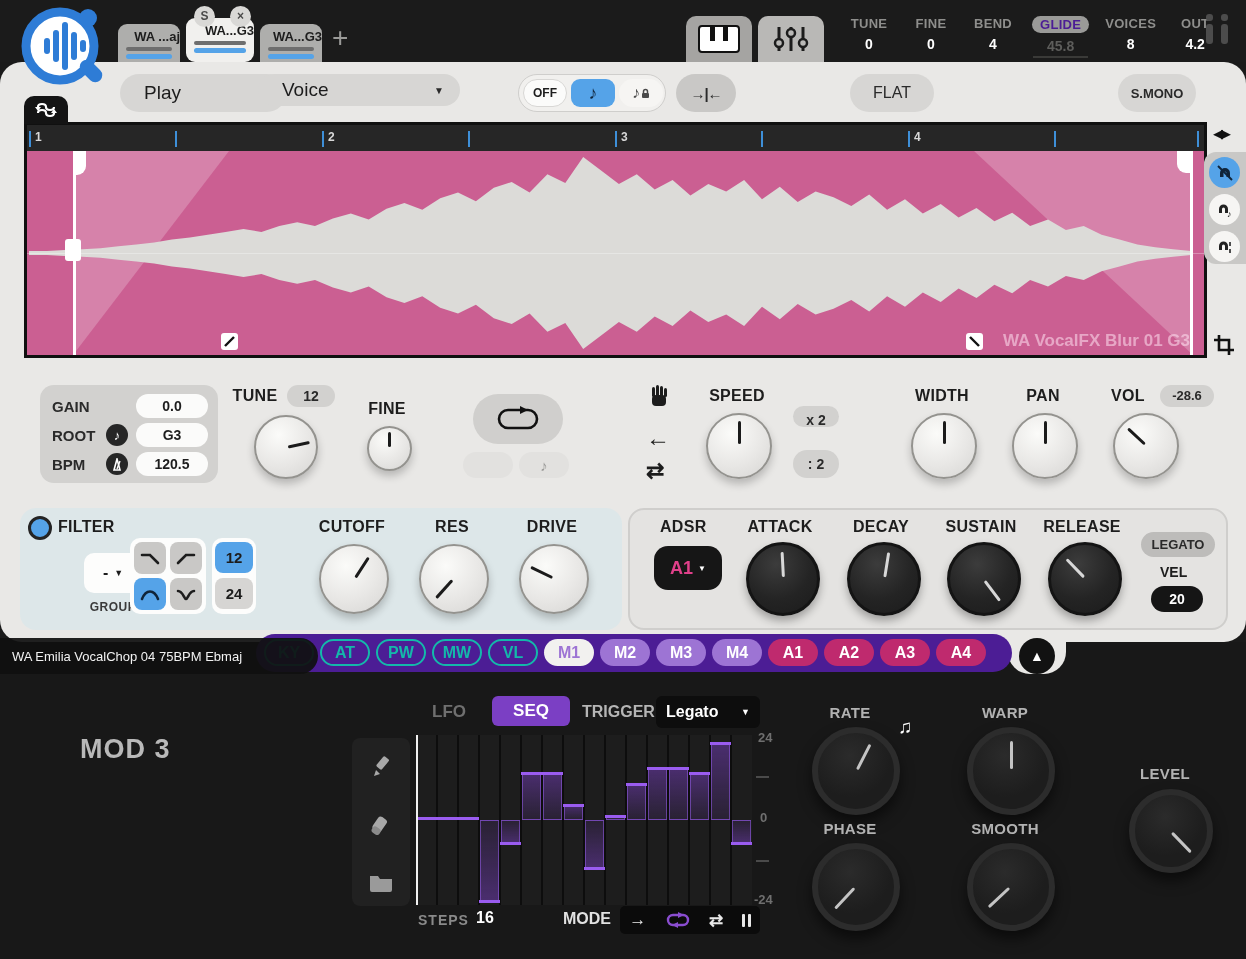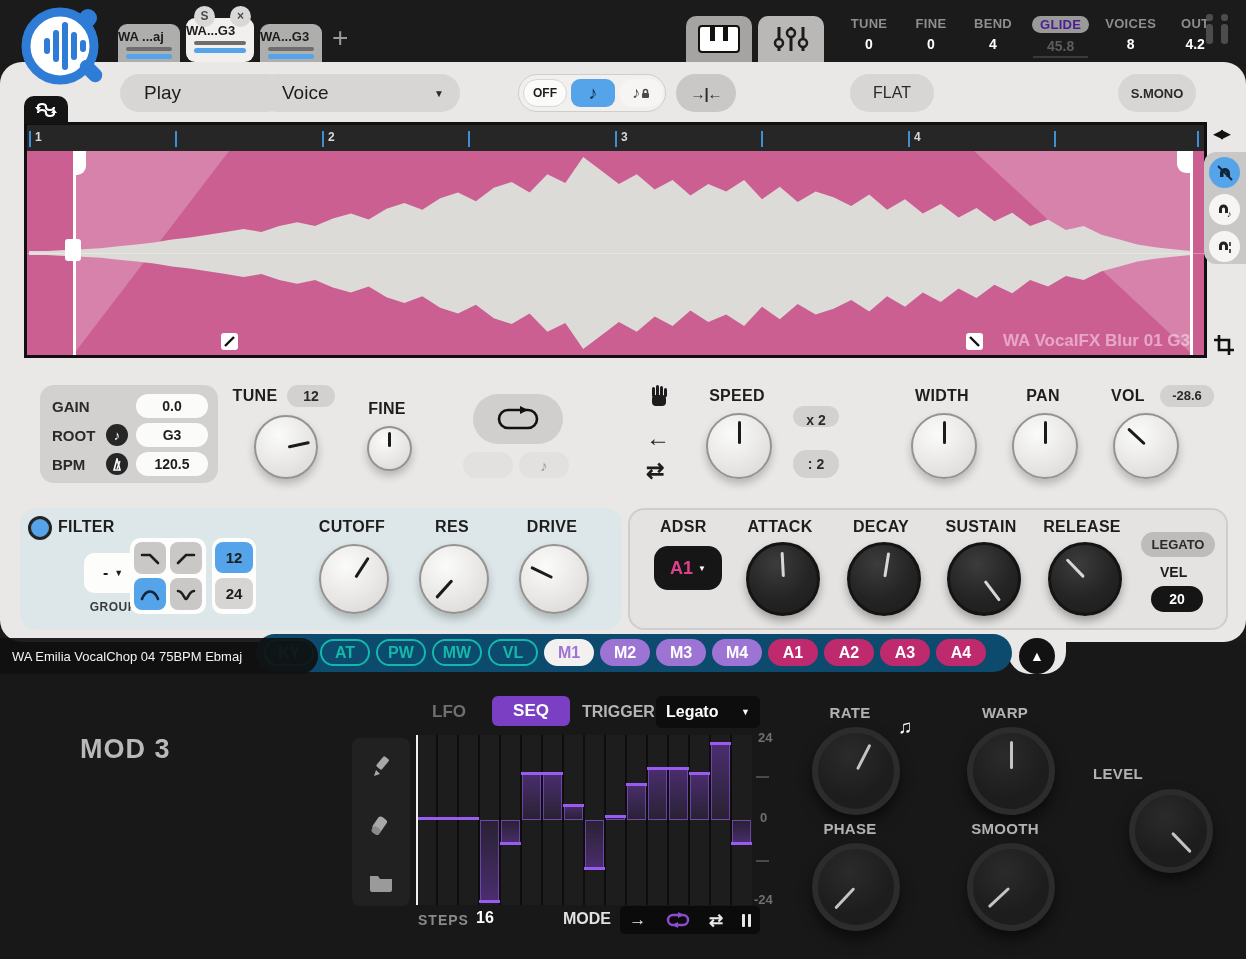--- a/index.html
+++ b/index.html
@@ -1,20 +1,20 @@
 <!DOCTYPE html>
 <html><head>
 <meta charset="utf-8">
 <style>
   html,body{margin:0;padding:0;background:#0e0e0e}
   #root{position:relative;width:1246px;height:959px;background:#1a1a1a;overflow:hidden;
         font-family:"Liberation Sans",sans-serif;-webkit-font-smoothing:antialiased}
   .abs{position:absolute}
   
-  .tab{position:absolute;border-radius:9px 9px 0 0;text-align:left}
+  .tab{position:absolute;border-radius:9px 9px 0 0;text-align:right}
   .tab .tlabel{font-size:13px;font-weight:bold;color:#1d1d1d;margin-top:5px}
   .tab .bar1{height:4px;background:#6e6e6e;border-radius:2px;margin:3px 8px 0}
   .tab .bar2{height:5px;background:#55a3e8;border-radius:3px;margin:3px 8px 0}
   .circbtn{position:absolute;width:21px;height:21px;border-radius:50%;background:#d9d8d6;
            color:#4a4a4a;font-size:12px;font-weight:bold;line-height:21px;text-align:center;z-index:6}
   .param{display:flex;flex-direction:column;align-items:center;min-width:46px}
   .param .plabel{font-size:13px;font-weight:bold;color:#8e8e8c;letter-spacing:.3px}
   .param .plabel.pillmode{background:#9a9a98;color:#4c1d95;border-radius:9px;padding:1px 8px}
   .param .pvalue{font-size:14px;font-weight:bold;color:#fff;margin-top:5px}
   .param .pvalue.dim{color:#5d5d5b;border-bottom:2px solid #3a3a38;padding:0 14px 2px}
@@ -62,21 +62,21 @@
         font-size:14px;font-weight:bold;color:#1d1d1d;display:flex;align-items:center;justify-content:center}
   
   #filtersec{position:absolute;left:20px;top:508px;width:602px;height:122px;background:#dde7e9;border-radius:16px}
   #adsrsec{position:absolute;left:628px;top:508px;width:600px;height:122px;background:#e4e3e1;border-radius:16px;border:2px solid #cfcecc;box-sizing:border-box}
   .fbtn{position:absolute;width:32px;height:32px;border-radius:8px;background:#c9c8c6;display:flex;align-items:center;justify-content:center}
   .fbtn.sel{background:#55a3e8}
   .slopebtn{position:absolute;left:3px;width:38px;height:31px;border-radius:8px;background:#d6d5d3;
             font-size:15px;font-weight:bold;color:#1d1d1d;display:flex;align-items:center;justify-content:center}
   .slopebtn.sel{background:#55a3e8}
   
-  #badgetray{position:absolute;left:256px;top:634px;width:756px;height:38px;background:#0c4a6e;border-radius:19px;z-index:3}
+  #badgetray{position:absolute;left:256px;top:634px;width:756px;height:38px;background:#4c1d95;border-radius:19px;z-index:3}
   .badges{position:absolute;left:8px;top:5px;display:flex;gap:6px}
   .badge{height:27px;min-width:50px;border-radius:14px;display:flex;align-items:center;justify-content:center;
          font-size:16px;font-weight:bold;box-sizing:border-box}
   .badge.teal{border:2.5px solid #14b8aa;color:#14b8aa;background:transparent}
   .badge.purple{background:#9d74d4;color:#fff}
   .badge.purple-active{background:#f2f1ef;color:#9d74d4}
   .badge.magenta{background:#bf2a6e;color:#fff}
   #tooltip{position:absolute;left:0;top:638px;width:318px;height:36px;background:rgba(16,16,16,.93);
            border-radius:0 18px 18px 0;display:flex;align-items:center;z-index:4}
   #tooltip span{color:#f2f2f2;font-size:13px;margin-left:12px;white-space:nowrap}
@@ -190,21 +190,21 @@
       <div style="width:7px;height:20px;border-radius:3px;background:#4c4c4c"></div>
     </div>
   </div>
 
   <div id="panel"></div>
 
   <div class="dd" style="left:120px;top:74px;width:126px;height:38px">
     <span>Play</span>
     <span class="caret">▼</span>
   </div>
-  <div class="dd" style="left:258px;top:74px;width:162px;height:38px">
+  <div class="dd" style="left:258px;top:74px;width:162px;height:32px">
     <span>Voice</span>
     <span class="caret">▼</span>
   </div>
 
   <div class="abs" style="left:518px;top:74px;width:148px;height:38px;background:#f1f0ee;border:1px solid #cfcecc;border-radius:19px;box-sizing:border-box">
     <div style="position:absolute;left:4px;top:4px;width:44px;height:28px;border-radius:14px;background:#fbfbfa;border:1px solid #d8d7d5;box-sizing:border-box;
                 display:flex;align-items:center;justify-content:center;font-size:12px;font-weight:bold;color:#1d1d1d">OFF</div>
     <div style="position:absolute;left:52px;top:4px;width:44px;height:28px;border-radius:9px;background:#55a3e8;
                 display:flex;align-items:center;justify-content:center;font-size:18px;color:#10253a">
       <span>♪</span>
@@ -602,19 +602,19 @@
         <div class="ptr" style="transform: rotate(0deg);"></div>
       </div>
     <div class="klabel dim" style="left:790px;top:178px;width:120px">PHASE</div>
     <div class="knob mod" style="left:812px;top:201px;width:76px;height:76px">
         <div class="ptr" style="transform: rotate(-137deg);"></div>
       </div>
     <div class="klabel dim" style="left:945px;top:178px;width:120px">SMOOTH</div>
     <div class="knob mod" style="left:967px;top:201px;width:76px;height:76px">
         <div class="ptr" style="transform: rotate(-133deg);"></div>
       </div>
-    <div class="klabel dim" style="left:1058px;top:123px;width:120px">LEVEL</div>
+    <div class="klabel dim" style="left:1105px;top:123px;width:120px">LEVEL</div>
     <div class="knob mod" style="left:1129px;top:147px;width:72px;height:72px">
         <div class="ptr" style="transform: rotate(136deg);"></div>
       </div>
   </div>
 
 </div>
 
 </body></html>

